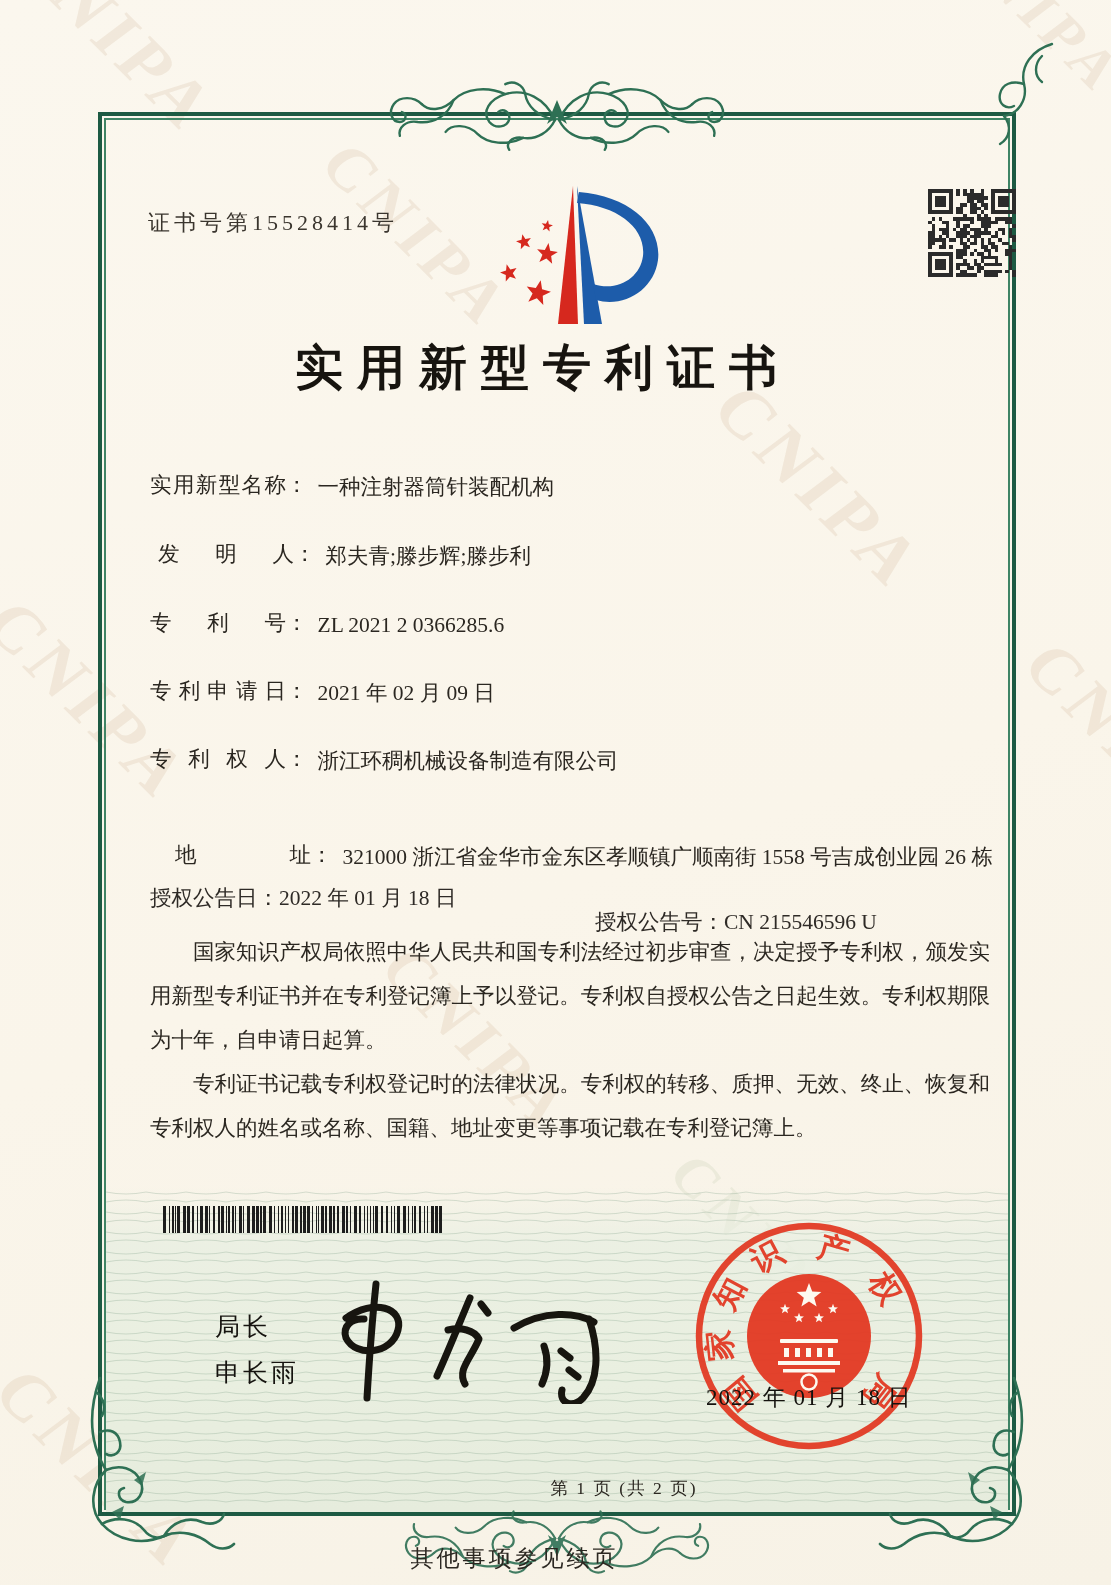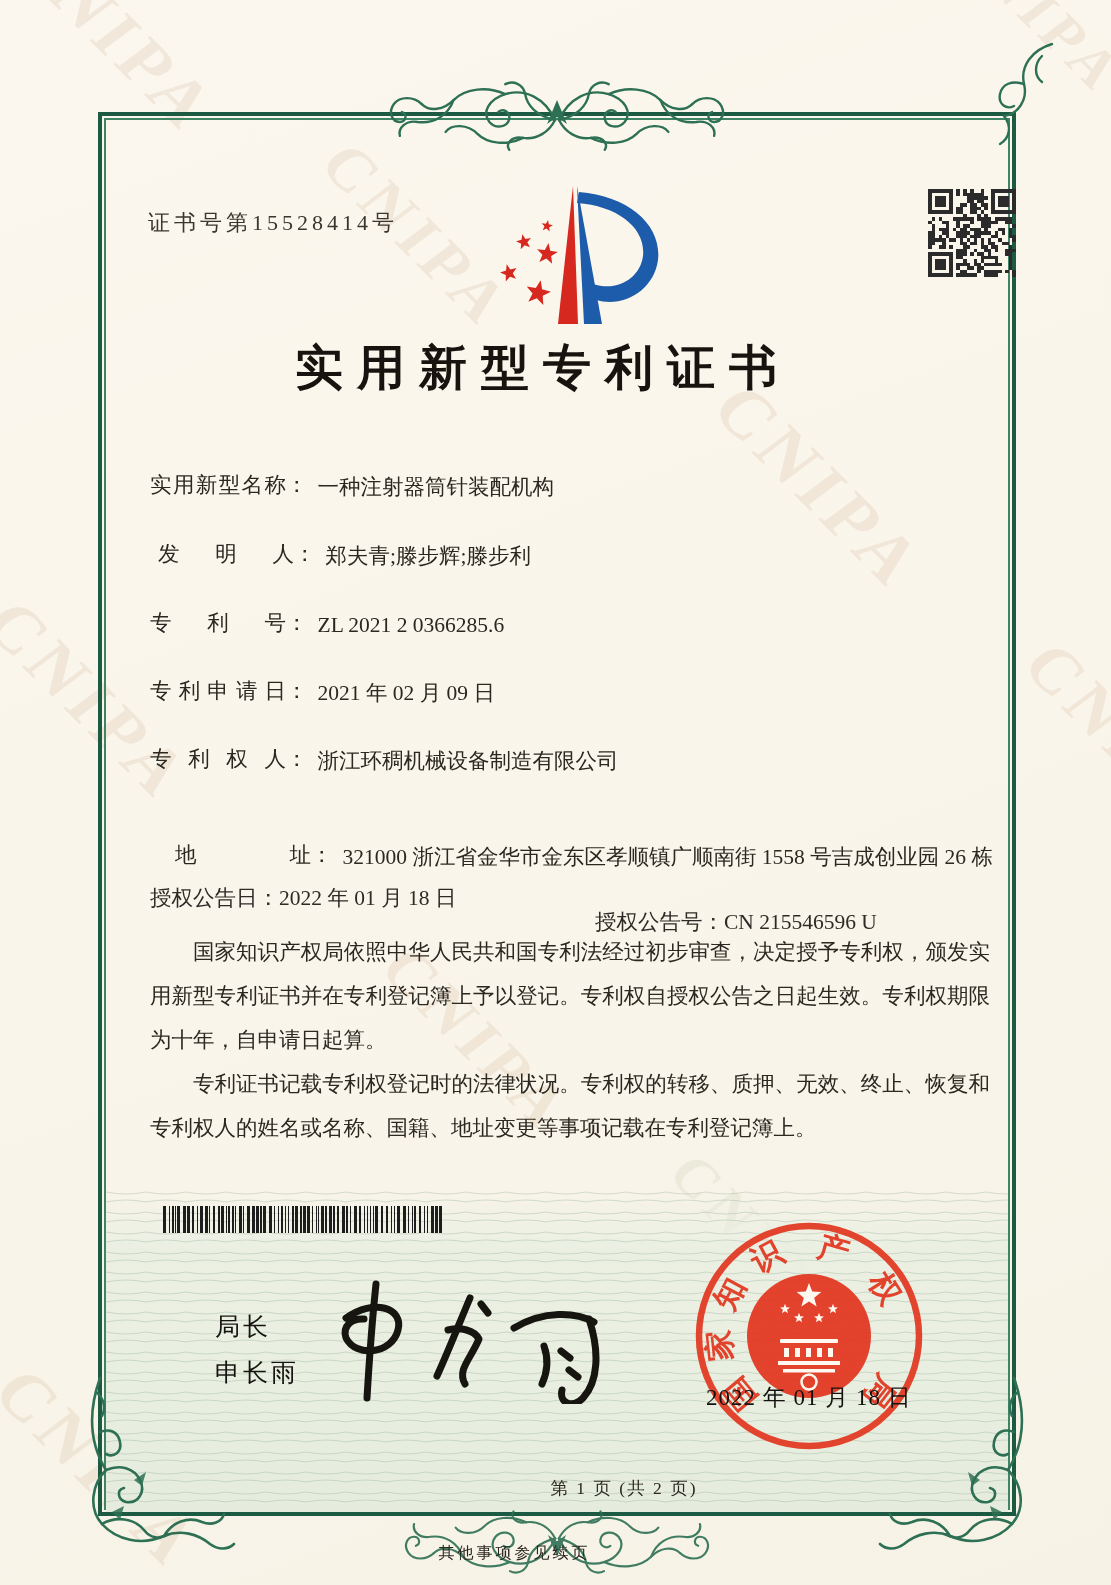--- a/index.html
+++ b/index.html
@@ -68,21 +68,21 @@
   .seal-date{
     position:absolute;left:706px;top:1382px;font-size:23px;color:#14120e;
     letter-spacing:1px;white-space:nowrap;
   }
   .page-info{
     position:absolute;left:98px;top:1476px;width:1052px;text-align:center;
     font-size:17.5px;color:#2b2721;letter-spacing:2px;
   }
   .continuation{
     position:absolute;left:0;top:1543px;width:1029px;text-align:center;
-    font-size:16px;color:#2b2721;letter-spacing:3px;
+    font-size:23px;color:#2b2721;letter-spacing:3px;
   }
 </style>
 </head>
 <body>
 
 <div class="page">
 
   <span class="wm" style="left:-12px;top:-8px;font-size:70px;">CNIPA</span>
   <span class="wm" style="left:930px;top:-25px;font-size:58px;">CNIPA</span>
   <span class="wm" style="left:300px;top:198px;font-size:64px;">CNIPA</span>

